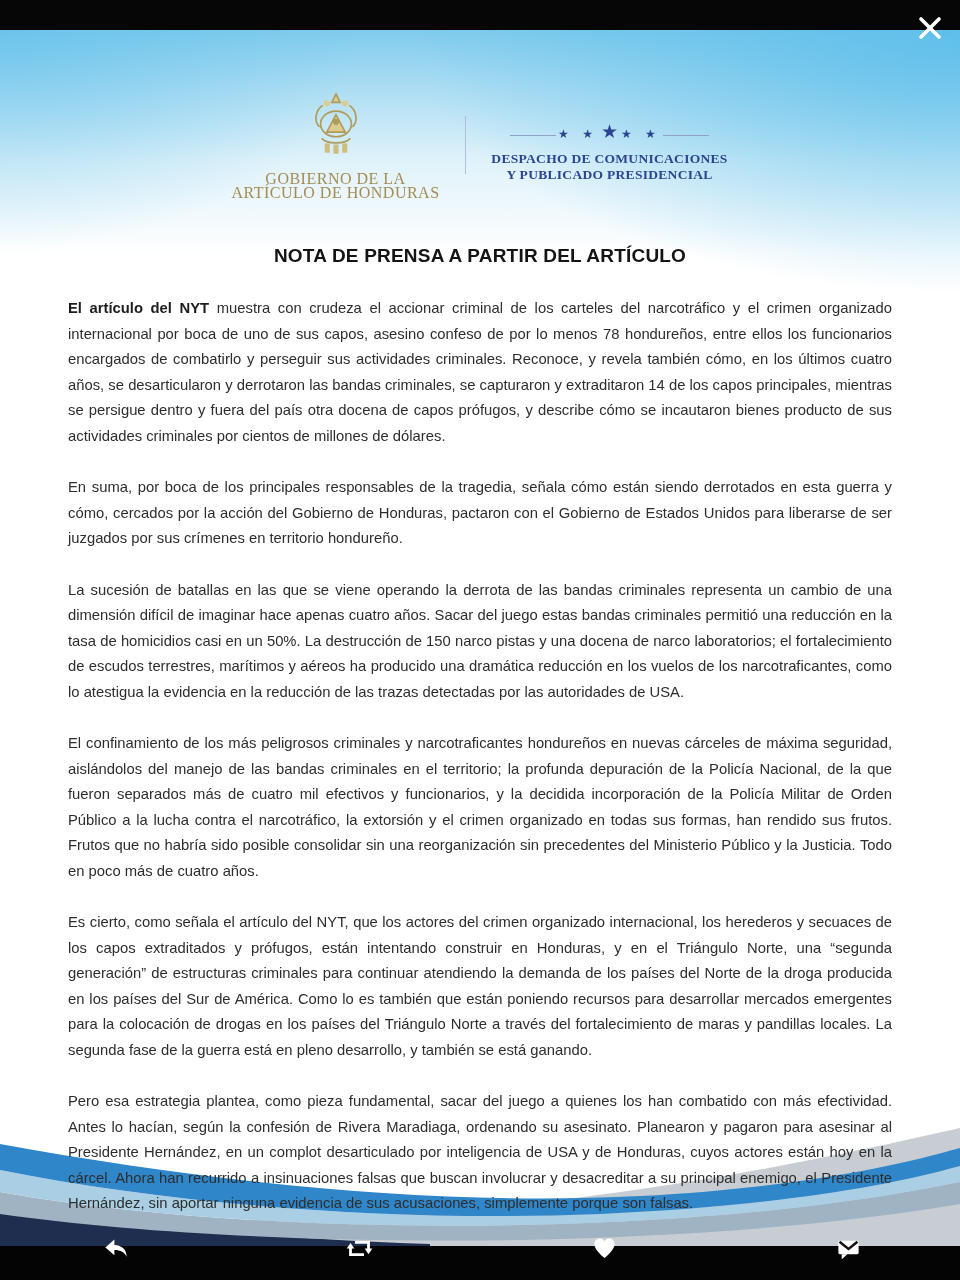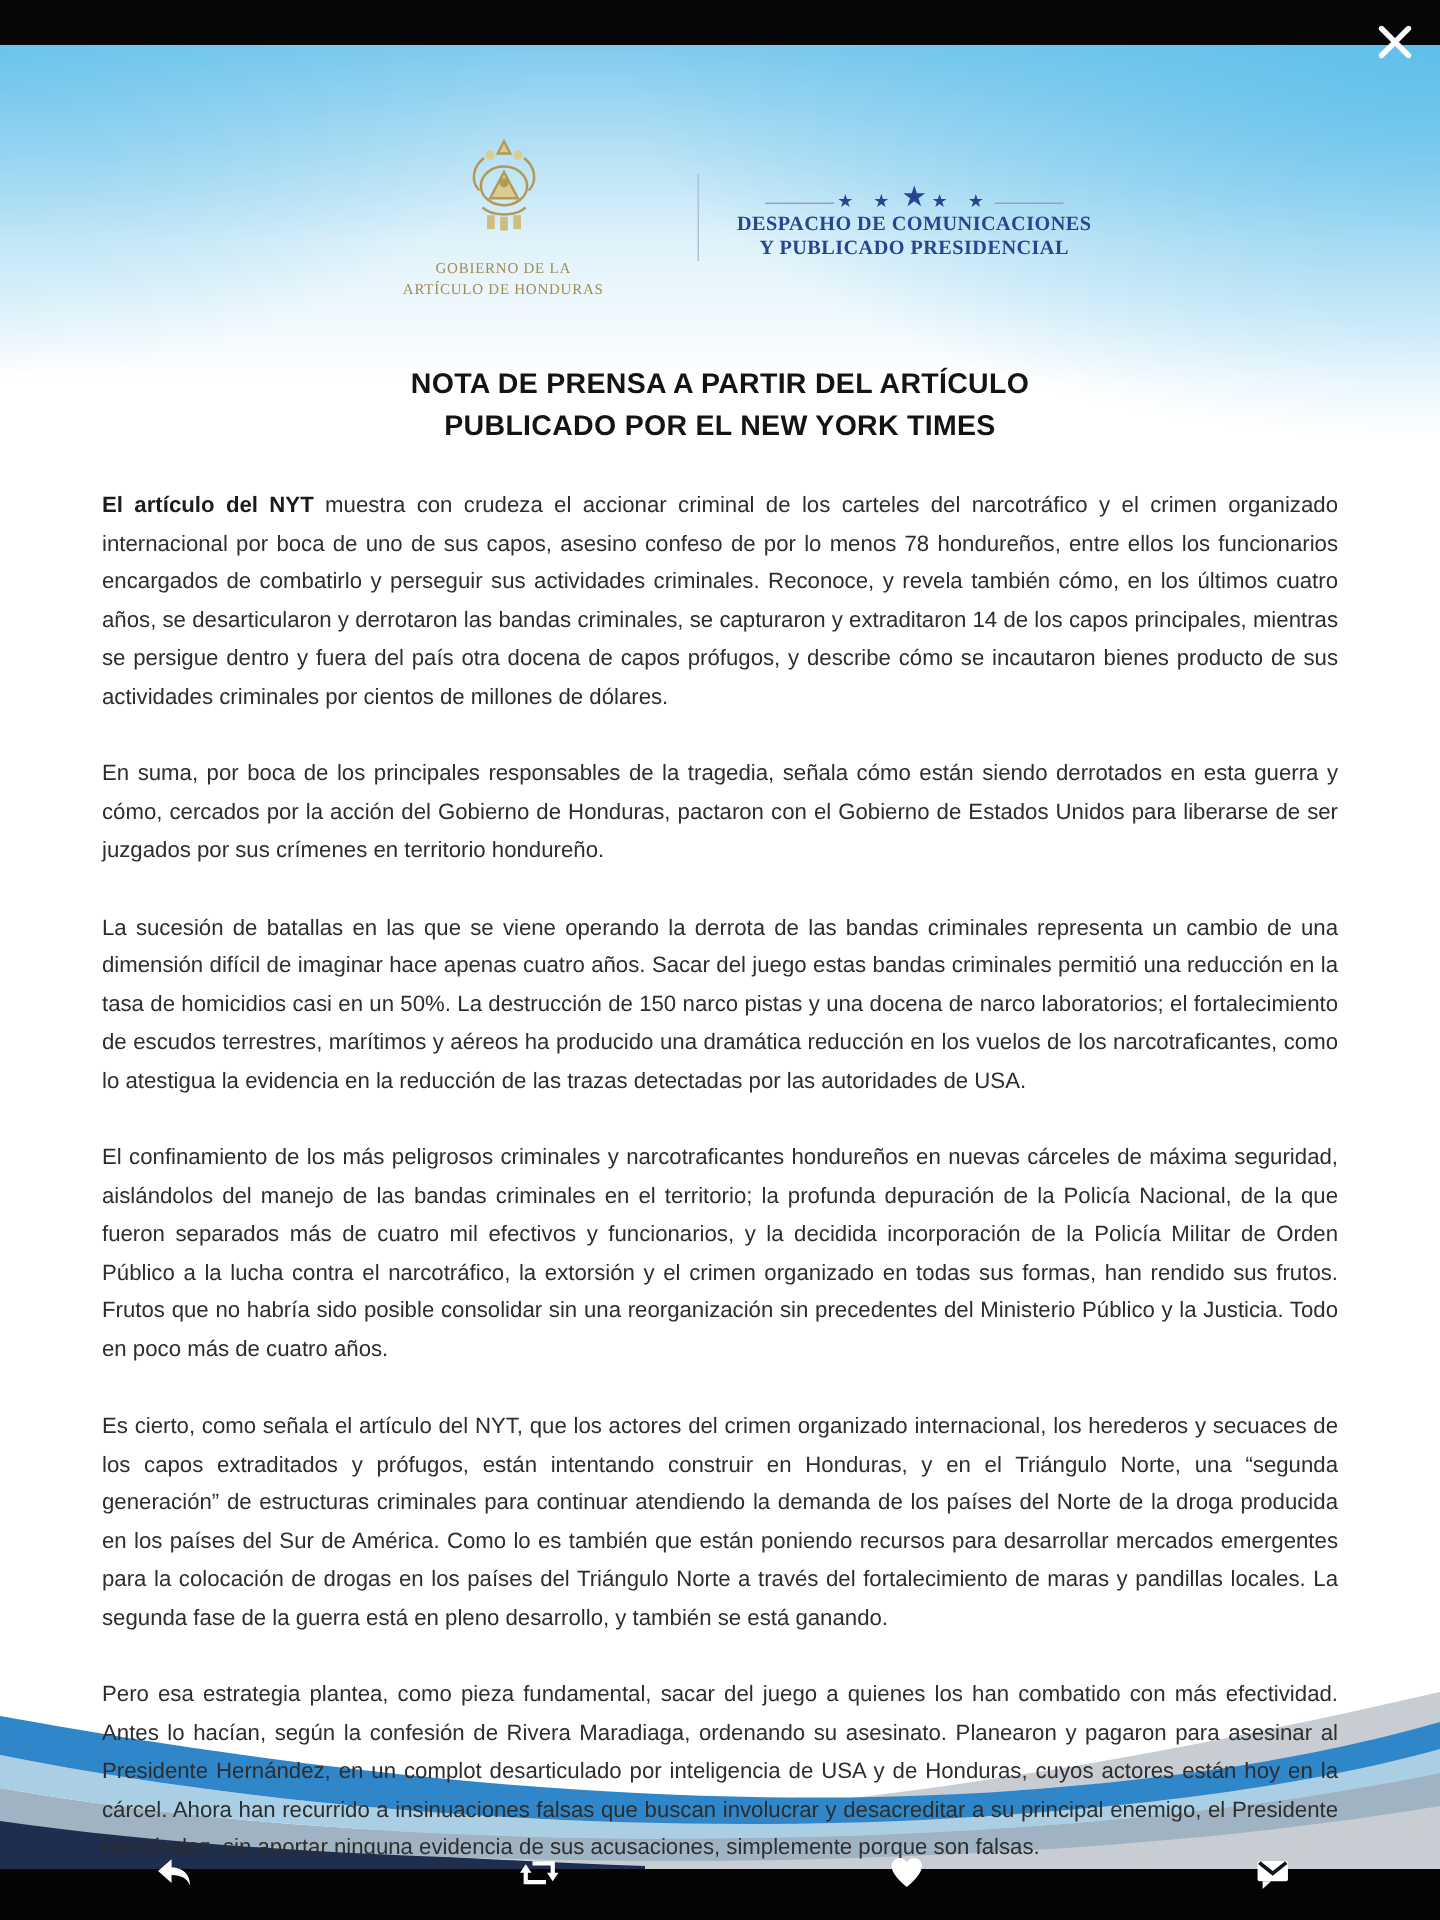--- a/index.html
+++ b/index.html
@@ -19,30 +19,30 @@
          background:linear-gradient(180deg,#7fcbed 0px,#aadcf3 55px,#dff2fa 130px,#ffffff 225px);}
   .photo::before{content:"";position:absolute;top:0;right:0;width:620px;height:300px;
          background:radial-gradient(ellipse at 100% 0%, rgba(92,190,234,0.9), rgba(92,190,234,0) 62%);}
   .photo::after{content:"";position:absolute;top:0;left:0;width:420px;height:260px;
          background:radial-gradient(ellipse at 0% 0%, rgba(92,190,234,0.55), rgba(92,190,234,0) 60%);}
   .doc{position:relative;z-index:1;}
 
   
   .logo-row{display:flex;justify-content:center;align-items:flex-start;gap:24px;padding-top:60px;}
   .gov-block{width:210px;text-align:center;}
-  .gov-text{font-family:"Liberation Serif",serif;color:#a28c54;font-size:10px;line-height:14px;
+  .gov-text{font-family:"Liberation Serif",serif;color:#a28c54;font-size:16px;line-height:14px;
             letter-spacing:.5px;margin-top:4px;}
   .logo-divider{width:1px;height:58px;background:#aec0da;margin-top:26px;}
   .office-block{width:240px;text-align:center;padding-top:32px;}
   .stars-row{display:flex;justify-content:center;align-items:flex-end;color:#2a458f;}
   .star-line{height:1px;width:46px;background:#8fa3c6;margin-bottom:5px;}
   .star-sm{font-size:12px;line-height:14px;letter-spacing:5px;margin:0 2px;}
   .star-lg{font-size:19px;line-height:19px;margin:0 1px;}
   .office-text{font-family:"Liberation Serif",serif;font-weight:bold;color:#2a458f;
-               font-size:13.5px;line-height:16px;letter-spacing:.3px;margin-top:0;}
+               font-size:13.5px;line-height:16px;letter-spacing:.3px;margin-top:10px;}
 
   
   .title{text-align:center;margin-top:42px;font-weight:bold;font-size:19px;line-height:28px;
          color:#141414;letter-spacing:.2px;}
   .body-text{width:824px;margin:26px auto 4px;}
   .body-text p{margin:0 0 26px;font-size:14.8px;line-height:25.5px;text-align:justify;color:#2d2d2d;}
   .body-text p b{font-weight:bold;color:#1c1c1c;}
 
   
   .wave{position:absolute;left:0;bottom:0;width:960px;height:120px;display:block;}
@@ -97,21 +97,20 @@
           </div>
           <div class="office-text">
             <div>DESPACHO DE COMUNICACIONES</div>
             <div>Y PUBLICADO PRESIDENCIAL</div>
           </div>
         </div>
       </div>
 
       <div class="title">
         <div>NOTA DE PRENSA A PARTIR DEL ARTÍCULO</div>
-        <div>PUBLICADO POR EL NEW YORK TIMES</div>
       </div>
 
       <div class="body-text">
         <p><b>El artículo del NYT</b><span> muestra con crudeza el accionar criminal de los carteles del narcotráfico y el crimen organizado internacional por boca de uno de sus capos, asesino confeso de por lo menos 78 hondureños, entre ellos los funcionarios encargados de combatirlo y perseguir sus actividades criminales. Reconoce, y revela también cómo, en los últimos cuatro años, se desarticularon y derrotaron las bandas criminales, se capturaron y extraditaron 14 de los capos principales, mientras se persigue dentro y fuera del país otra docena de capos prófugos, y describe cómo se incautaron bienes producto de sus actividades criminales por cientos de millones de dólares.</span></p>
         <p><span>En suma, por boca de los principales responsables de la tragedia, señala cómo están siendo derrotados en esta guerra y cómo, cercados por la acción del Gobierno de Honduras, pactaron con el Gobierno de Estados Unidos para liberarse de ser juzgados por sus crímenes en territorio hondureño.</span></p>
         <p><span>La sucesión de batallas en las que se viene operando la derrota de las bandas criminales representa un cambio de una dimensión difícil de imaginar hace apenas cuatro años. Sacar del juego estas bandas criminales permitió una reducción en la tasa de homicidios casi en un 50%. La destrucción de 150 narco pistas y una docena de narco laboratorios; el fortalecimiento de escudos terrestres, marítimos y aéreos ha producido una dramática reducción en los vuelos de los narcotraficantes, como lo atestigua la evidencia en la reducción de las trazas detectadas por las autoridades de USA.</span></p>
         <p><span>El confinamiento de los más peligrosos criminales y narcotraficantes hondureños en nuevas cárceles de máxima seguridad, aislándolos del manejo de las bandas criminales en el territorio; la profunda depuración de la Policía Nacional, de la que fueron separados más de cuatro mil efectivos y funcionarios, y la decidida incorporación de la Policía Militar de Orden Público a la lucha contra el narcotráfico, la extorsión y el crimen organizado en todas sus formas, han rendido sus frutos. Frutos que no habría sido posible consolidar sin una reorganización sin precedentes del Ministerio Público y la Justicia. Todo en poco más de cuatro años.</span></p>
         <p><span>Es cierto, como señala el artículo del NYT, que los actores del crimen organizado internacional, los herederos y secuaces de los capos extraditados y prófugos, están intentando construir en Honduras, y en el Triángulo Norte, una “segunda generación” de estructuras criminales para continuar atendiendo la demanda de los países del Norte de la droga producida en los países del Sur de América. Como lo es también que están poniendo recursos para desarrollar mercados emergentes para la colocación de drogas en los países del Triángulo Norte a través del fortalecimiento de maras y pandillas locales. La segunda fase de la guerra está en pleno desarrollo, y también se está ganando.</span></p>
         <p><span>Pero esa estrategia plantea, como pieza fundamental, sacar del juego a quienes los han combatido con más efectividad. Antes lo hacían, según la confesión de Rivera Maradiaga, ordenando su asesinato. Planearon y pagaron para asesinar al Presidente Hernández, en un complot desarticulado por inteligencia de USA y de Honduras, cuyos actores están hoy en la cárcel. Ahora han recurrido a insinuaciones falsas que buscan involucrar y desacreditar a su principal enemigo, el Presidente Hernández, sin aportar ninguna evidencia de sus acusaciones, simplemente porque son falsas.</span></p>
 

